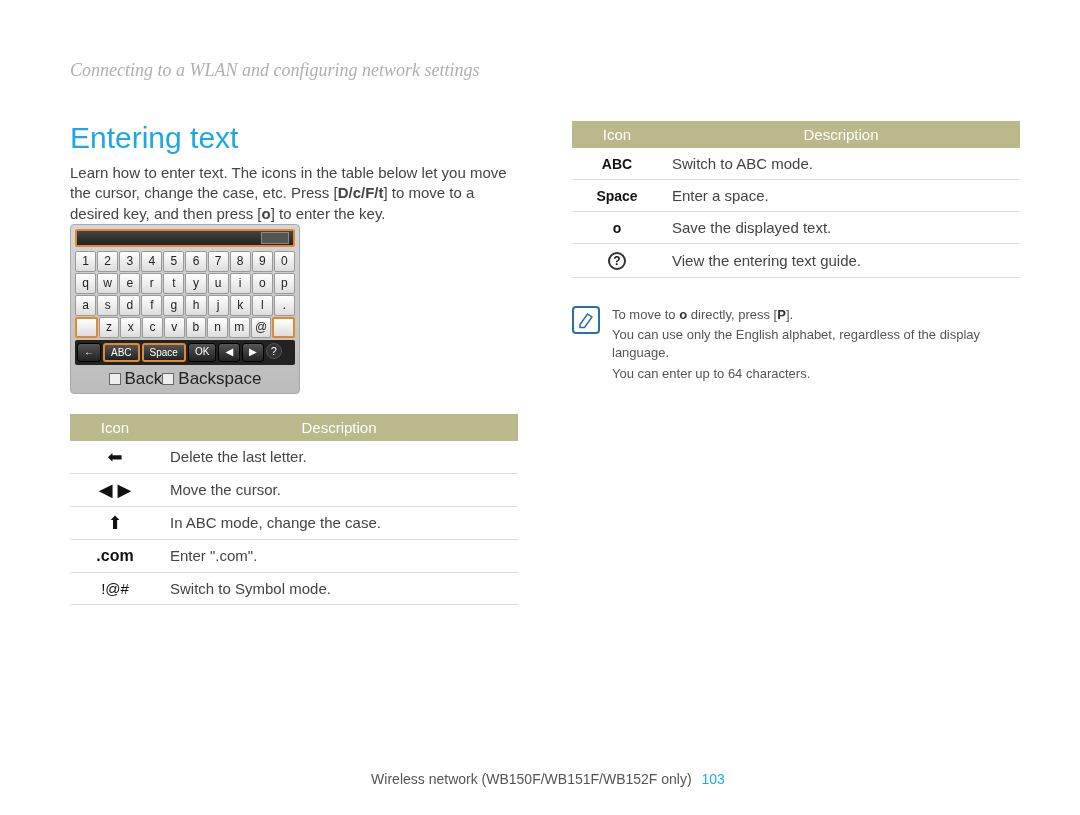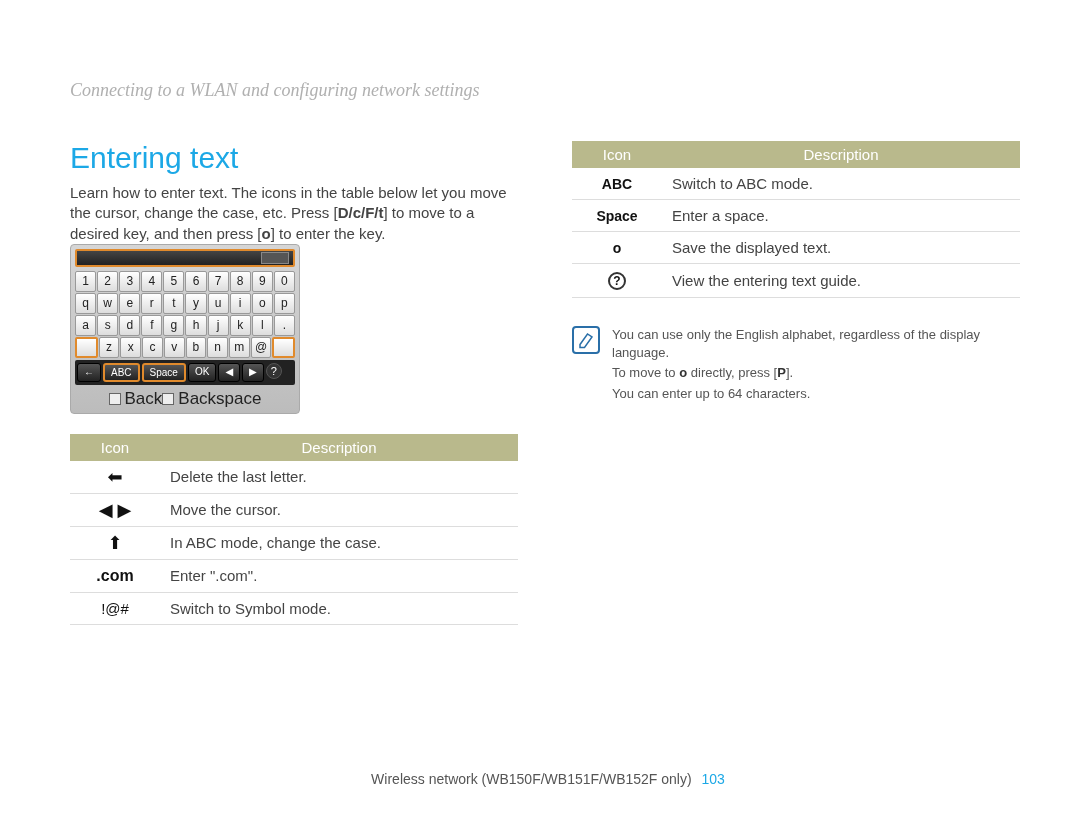--- a/index.html
+++ b/index.html
@@ -11,21 +11,20 @@
     color: #333;
     position: relative;
     padding: 60px 60px 0 70px;
   }
   .breadcrumb {
     font-style: italic;
     color: #b0b0b0;
     font-size: 18px;
     margin-bottom: 40px;
     font-family: Georgia, 'Times New Roman', serif;
-    margin-top: 20px;
   }
   .columns {
     display: flex;
     gap: 54px;
   }
   .col {
     flex: 1;
     min-width: 0;
   }
   h1.section-title {
@@ -305,24 +304,24 @@
         </tbody>
     </table>
 
     <div class="note">
       <div class="note-icon">
         <svg viewBox="0 0 24 24" fill="none" stroke="#2a6fa8" stroke-width="2">
           <path d="M4 18 L14 4 L20 8 L10 22 L4 22 Z"></path>
         </svg>
       </div>
       <ul>
-        <li>You can use only the English alphabet, regardless of the display language.</li>
         <li>
           <span>To move to </span><b>o</b><span> directly, press [</span><b>P</b><span>].</span>
         </li>
+        <li>You can use only the English alphabet, regardless of the display language.</li>
         <li>You can enter up to 64 characters.</li>
       </ul>
     </div>
   </div>
 </div>
 
 <div class="footer">
   <span>Wireless network (WB150F/WB151F/WB152F only)</span>
   <span class="pg">103</span>
 </div>

